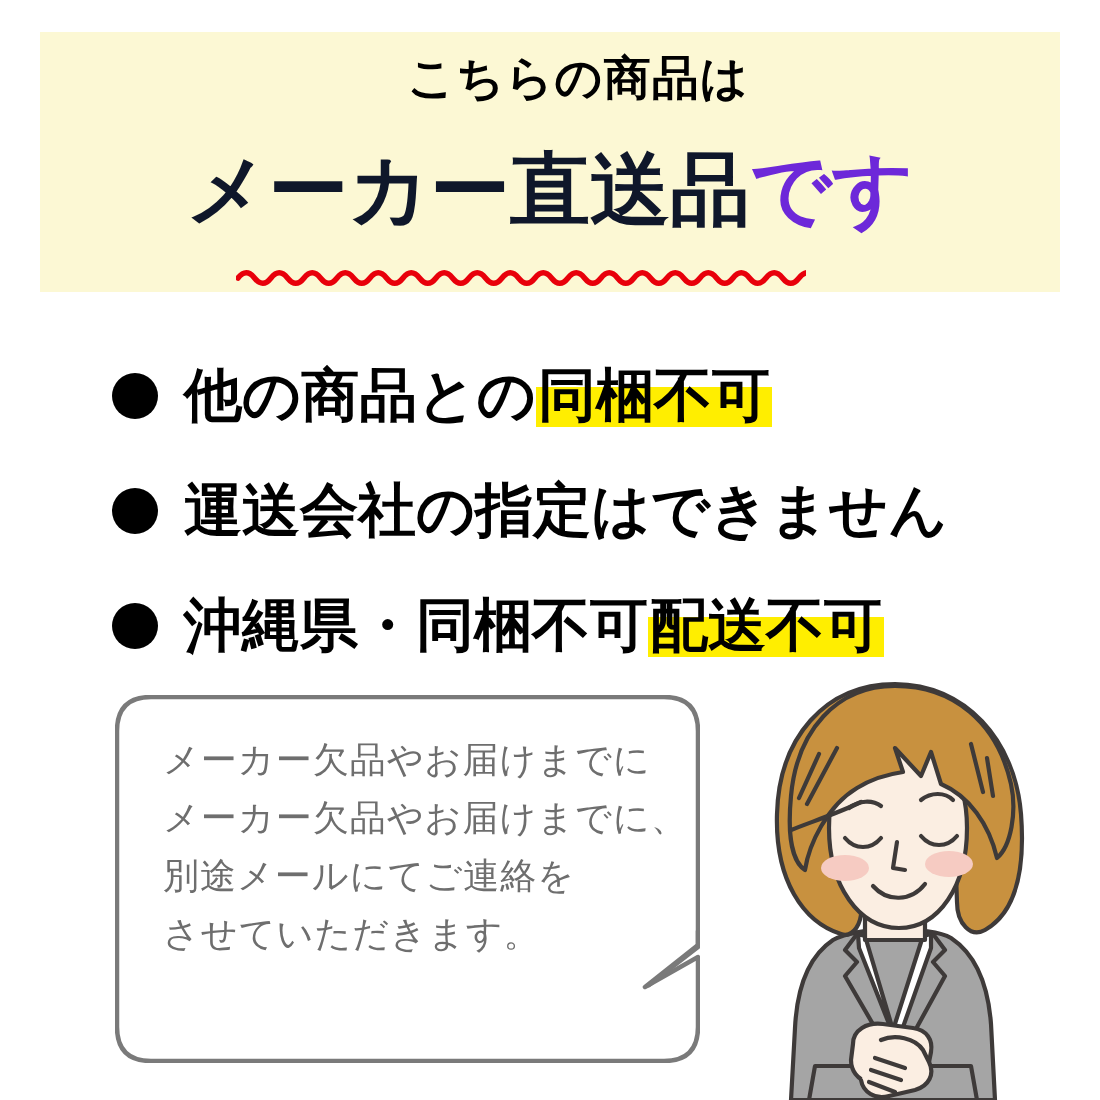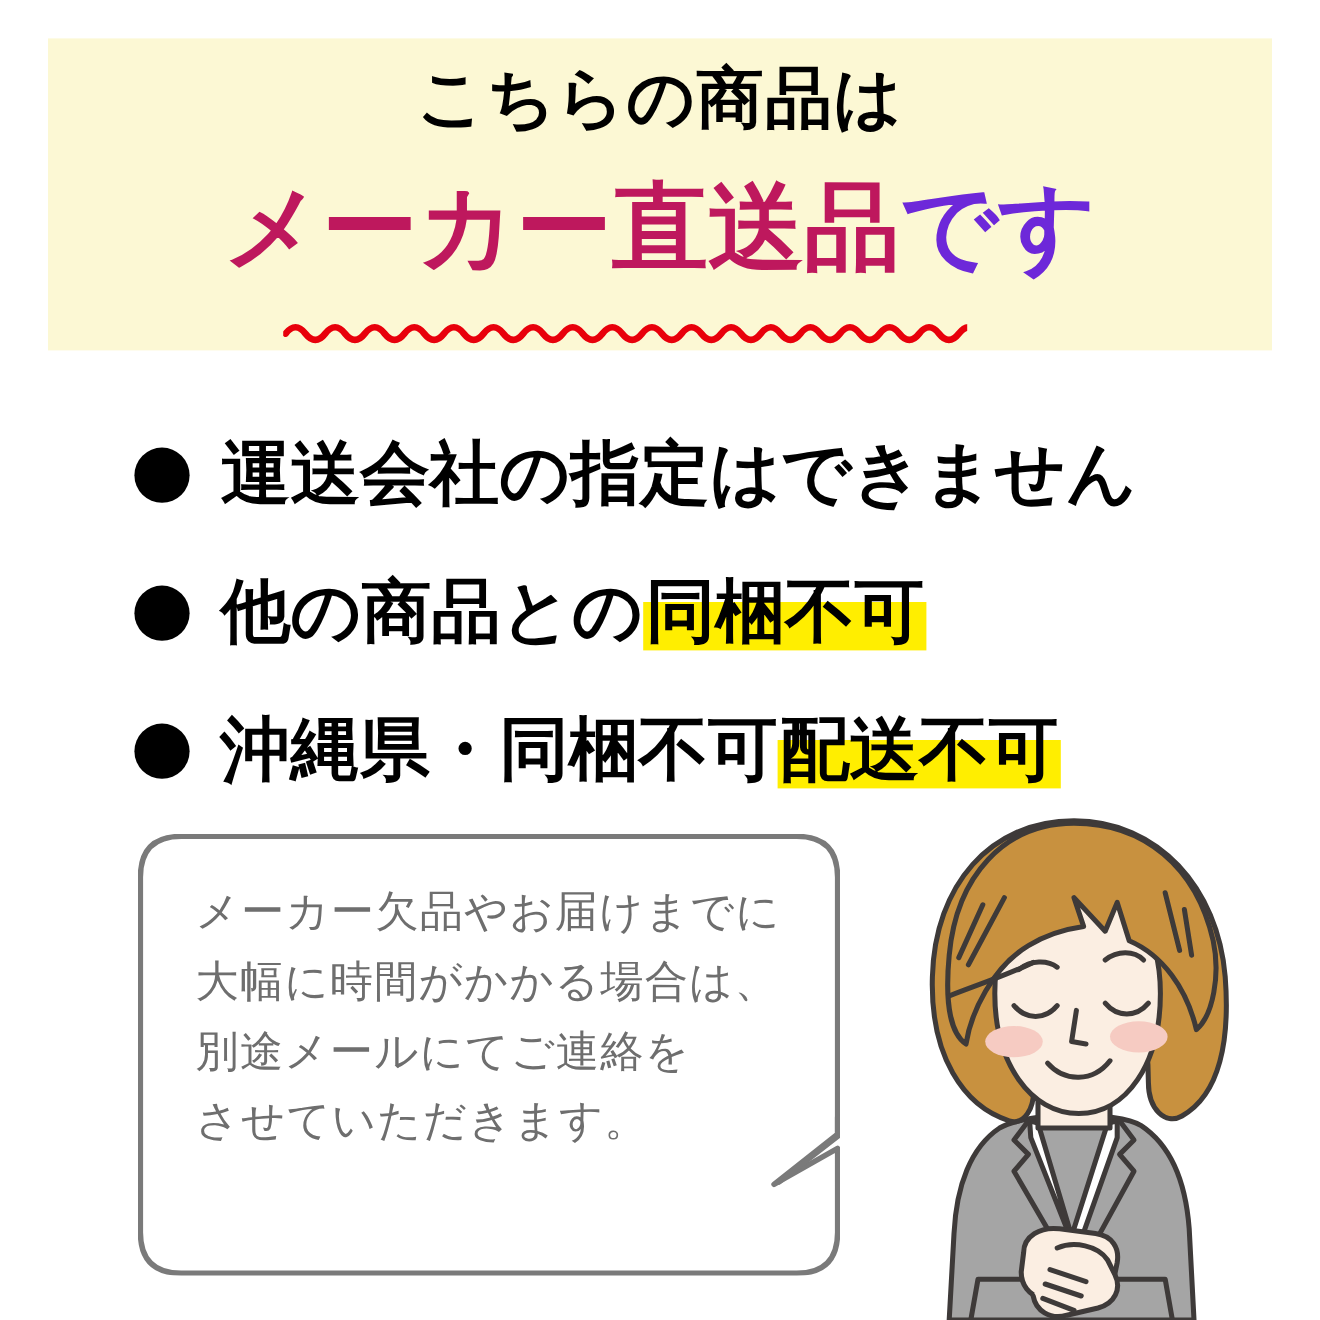--- a/index.html
+++ b/index.html
@@ -24,40 +24,41 @@
     width: 1020px;
     height: 260px;
     background: #FCF8D4;
   }
   .banner-line1 {
     position: absolute;
     left: 0;
     top: 22px;
     width: 1020px;
     text-align: center;
-    font-size: 56px;
+    font-size: 47px;
     font-weight: bold;
     color: #000000;
     letter-spacing: 1px;
     line-height: 1;
     white-space: nowrap;
+    padding-left: 28px;
   }
   .banner-line2 {
     position: absolute;
     left: 0;
     top: 118px;
     width: 1020px;
     text-align: center;
     font-size: 80px;
     font-weight: bold;
     line-height: 1;
     white-space: nowrap;
     letter-spacing: 0px;
   }
-  .banner-line2 .red { color: #be185d; }
+  .banner-line2 .red { color: #0f172a; }
   .banner-line2 .blk { color: #6d28d9; }
 
   .wave-wrap {
     position: absolute;
     left: 196px;
     top: 228px;
     width: 570px;
     height: 36px;
   }
 
@@ -146,28 +147,28 @@
         <path id="wave-path" fill="none" stroke="#E8000B" stroke-width="5.5" stroke-linecap="round" d="M 2 18 Q 10.3 7.5 18.5 18 Q 26.8 28.5 35.0 18 Q 43.3 7.5 51.5 18 Q 59.8 28.5 68.0 18 Q 76.3 7.5 84.5 18 Q 92.8 28.5 101.0 18 Q 109.3 7.5 117.5 18 Q 125.8 28.5 134.0 18 Q 142.3 7.5 150.5 18 Q 158.8 28.5 167.0 18 Q 175.3 7.5 183.5 18 Q 191.8 28.5 200.0 18 Q 208.3 7.5 216.5 18 Q 224.8 28.5 233.0 18 Q 241.3 7.5 249.5 18 Q 257.8 28.5 266.0 18 Q 274.3 7.5 282.5 18 Q 290.8 28.5 299.0 18 Q 307.3 7.5 315.5 18 Q 323.8 28.5 332.0 18 Q 340.3 7.5 348.5 18 Q 356.8 28.5 365.0 18 Q 373.3 7.5 381.5 18 Q 389.8 28.5 398.0 18 Q 406.3 7.5 414.5 18 Q 422.8 28.5 431.0 18 Q 439.3 7.5 447.5 18 Q 455.8 28.5 464.0 18 Q 472.3 7.5 480.5 18 Q 488.8 28.5 497.0 18 Q 505.3 7.5 513.5 18 Q 521.8 28.5 530.0 18 Q 538.3 7.5 546.5 18 Q 554.8 28.5 563.0 18 Q 571.3 7.5 579.5 18"></path>
       </svg>
     </div>
   </div>
 
   <div class="bullets">
 
     <div class="bullet-row">
       <span class="bullet-dot"></span>
       <span class="bullet-text">
-        <span>運送会社の指定はできません</span>
+        <span>他の商品との</span><span class="hl">同梱不可</span>
       </span>
     </div>
 
     <div class="bullet-row">
       <span class="bullet-dot"></span>
       <span class="bullet-text">
-        <span>他の商品との</span><span class="hl">同梱不可</span>
+        <span>運送会社の指定はできません</span>
       </span>
     </div>
 
     <div class="bullet-row">
       <span class="bullet-dot"></span>
       <span class="bullet-text">
         <span>沖縄県・同梱不可</span><span class="hl">配送不可</span>
       </span>
     </div>
 
@@ -187,21 +188,21 @@
         Q 583 366 549 366
         L 36 366
         Q 2 366 2 332
         L 2 36
         Q 2 2 36 2
         Z" fill="#ffffff" stroke="#7A7A7A" stroke-width="4.5" stroke-linejoin="round" stroke-linecap="round"></path>
       <path d="M 583 236 L 583 252 L 534 290" fill="none" stroke="#7A7A7A" stroke-width="4.5" stroke-linejoin="round" stroke-linecap="round"></path>
     </svg>
     <div class="bubble-text">
       <div>メーカー欠品やお届けまでに</div>
-      <div>大幅に時間がかかる場合は、</div>
+      <div>メーカー欠品やお届けまでに、</div>
       <div>別途メールにてご連絡を</div>
       <div>させていただきます。</div>
     </div>
   </div>
 
   <div class="woman">
     <svg viewBox="0 0 355 428" width="355" height="428">
       <g stroke="#3E3A39" stroke-width="4.2" stroke-linejoin="round" stroke-linecap="round" fill="none">
 
         <path d="M 88 268

